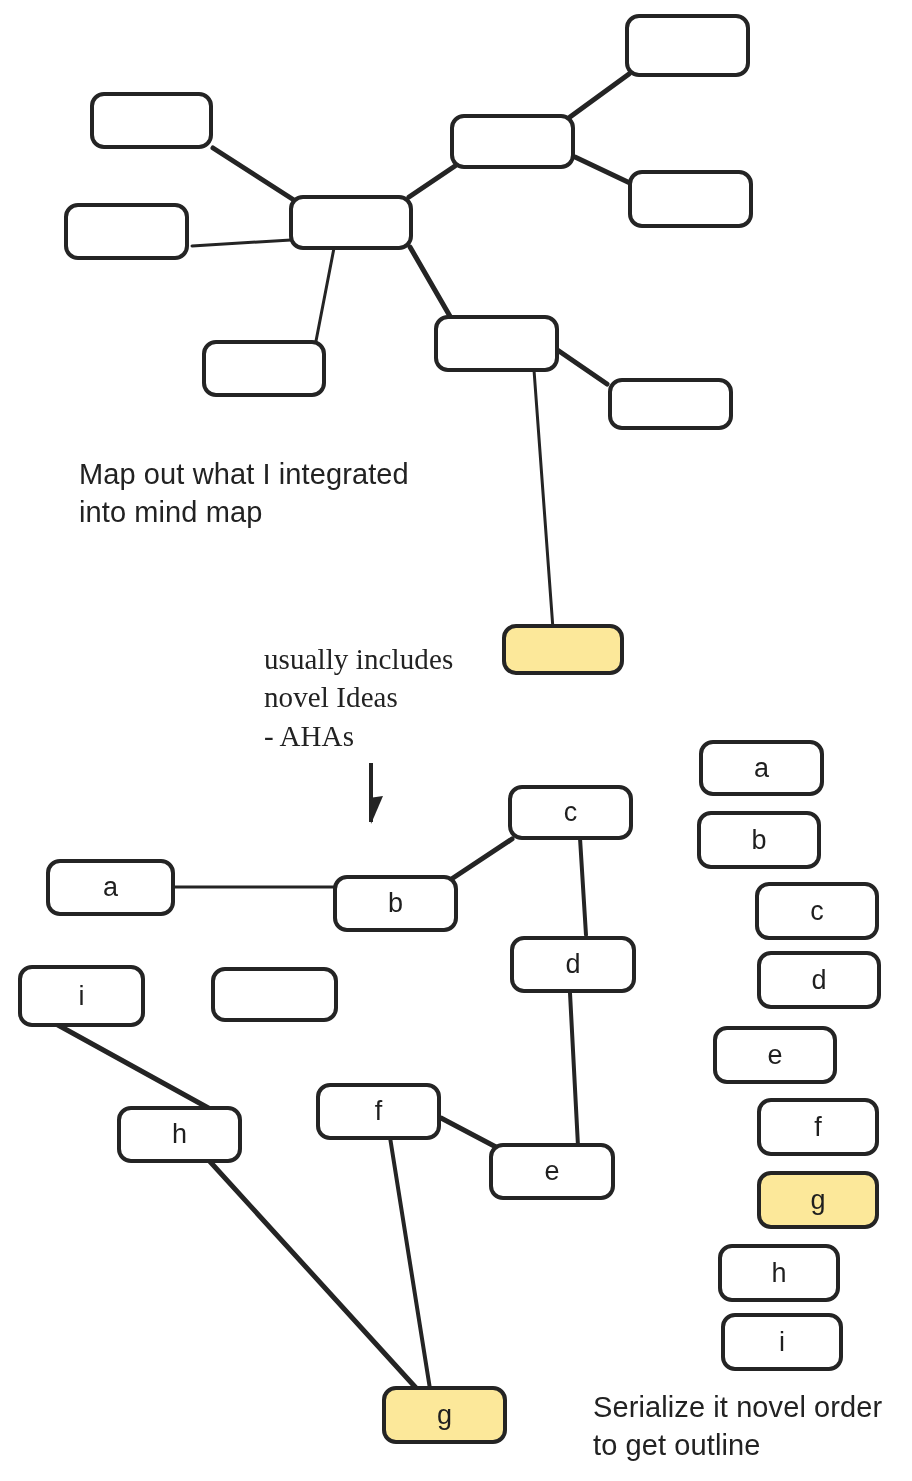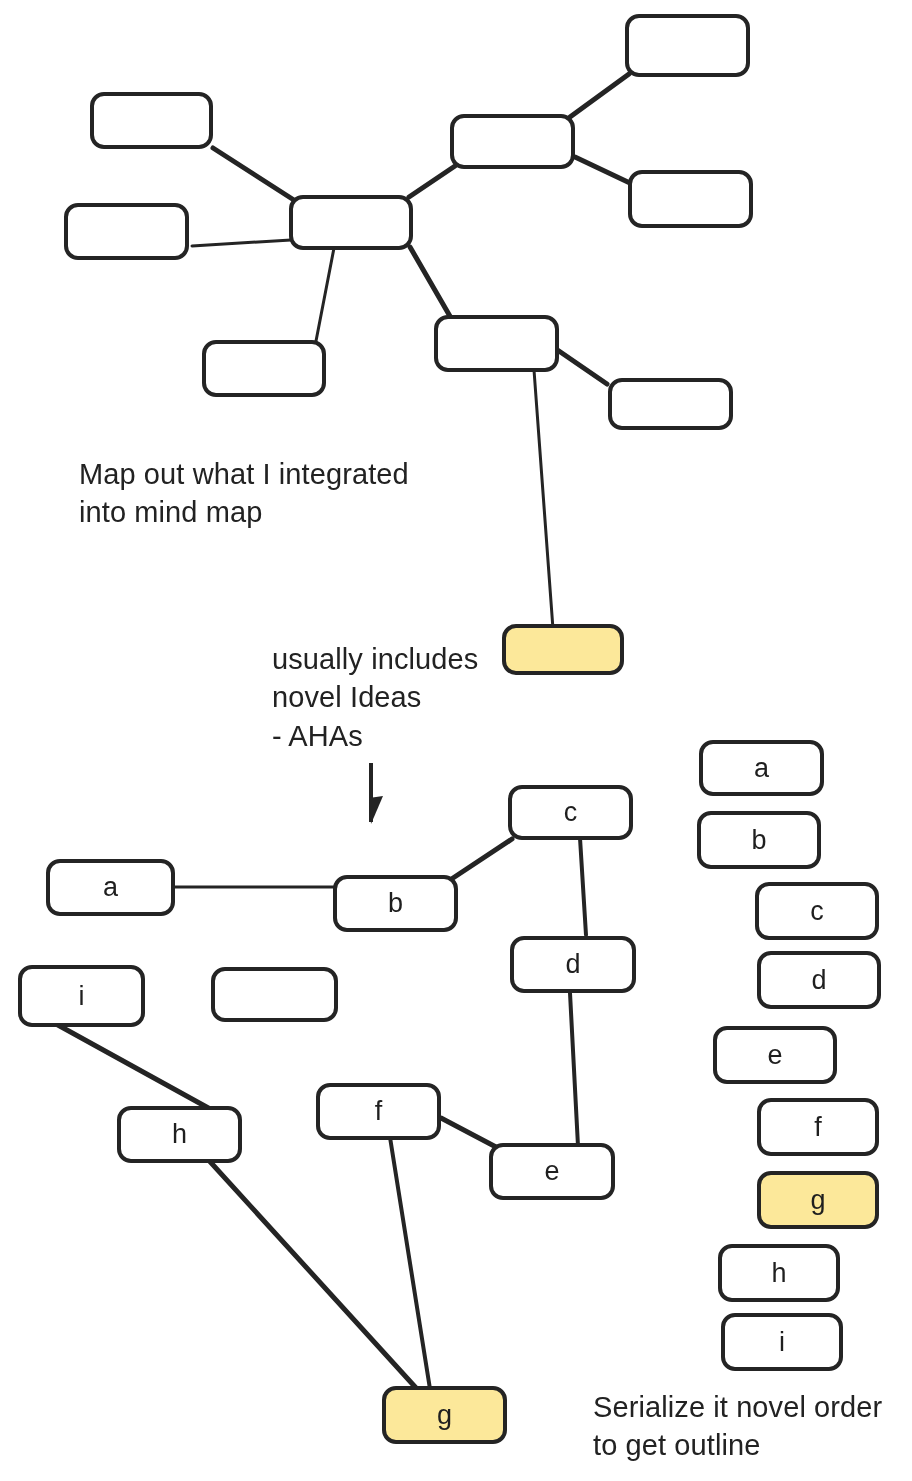--- a/index.html
+++ b/index.html
@@ -114,20 +114,20 @@
       <div class="node" style="left: 757px; top: 951px; width: 124px; height: 58px;">d</div>
       <div class="node" style="left: 713px; top: 1026px; width: 124px; height: 58px;">e</div>
       <div class="node" style="left: 757px; top: 1098px; width: 122px; height: 58px;">f</div>
       <div class="node highlight" style="left: 757px; top: 1171px; width: 122px; height: 58px;">g</div>
       <div class="node" style="left: 718px; top: 1244px; width: 122px; height: 58px;">h</div>
       <div class="node" style="left: 721px; top: 1313px; width: 122px; height: 58px;">i</div>
     </div>
   <div id="notes-layer">
       <div class="note" style="left: 55px; top: 455px; margin-left: 24px;">Map out what I integrated
 into mind map</div>
-      <div class="note" style="left: 272px; top: 640px;">usually includes
+      <div class="note" style="left: 264px; top: 640px; font-family: Liberation Serif, serif;">usually includes
 novel Ideas
 - AHAs</div>
       <div class="note" style="left: 593px; top: 1388px;">Serialize it novel order
 to get outline</div>
     </div>
 
 </div>
 
 </body></html>

